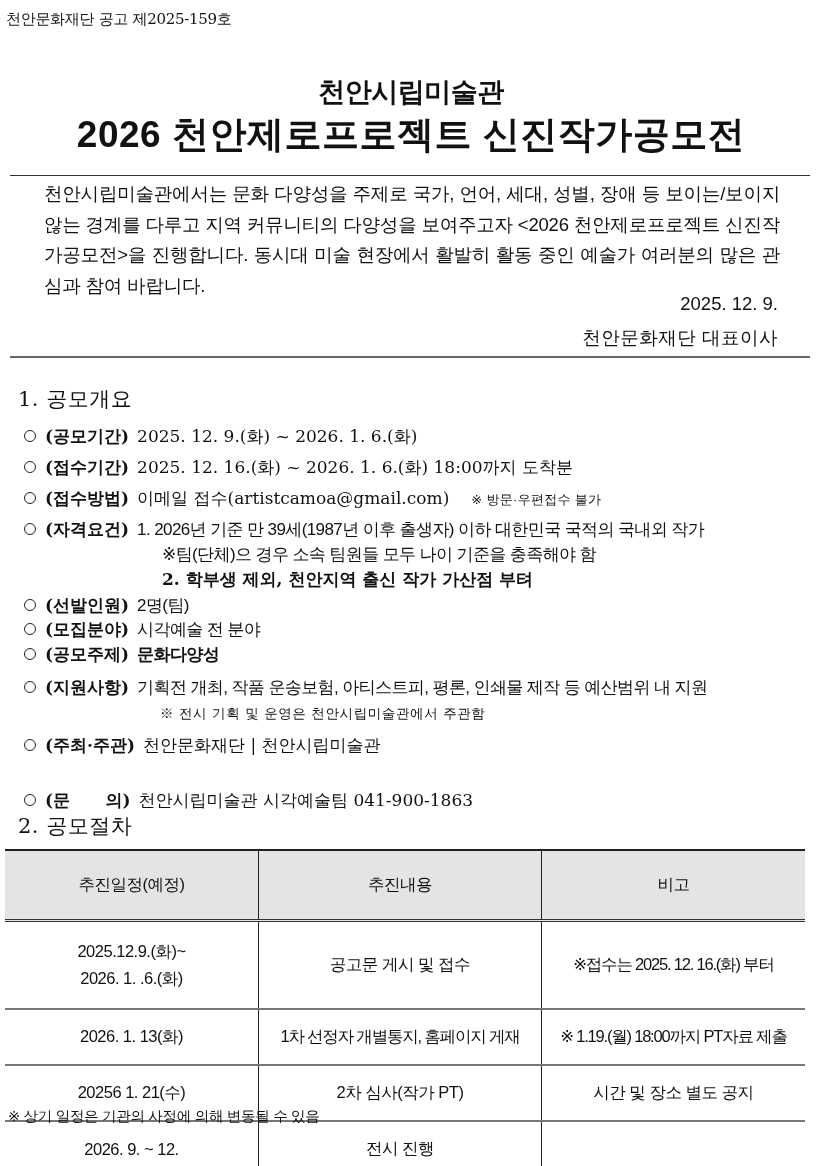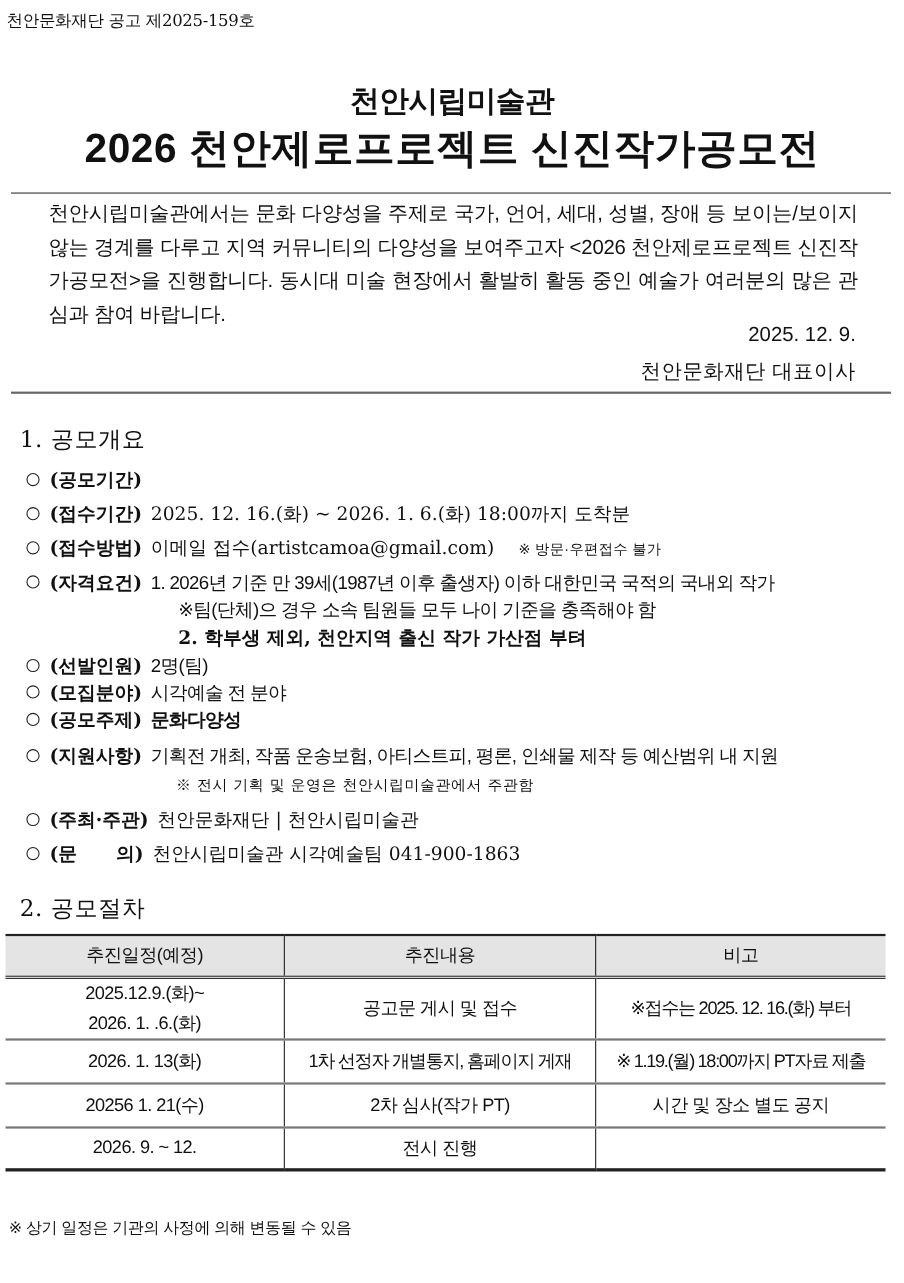--- a/index.html
+++ b/index.html
@@ -31,21 +31,21 @@
     .value { }
     .value.bold { font-weight: bold; }
     .value.sans { font-family: "Liberation Sans", "DejaVu Sans", sans-serif; letter-spacing: -0.6px; }
     .note-inline { font-size: 13px; margin-left: 22px; letter-spacing: 0.3px; }
     .sub-line { position: absolute; font-size: 17px; white-space: nowrap; }
     .sub-note { position: absolute; left: 160px; top: 705px; font-size: 13.5px; letter-spacing: 0.6px; }
 
     .schedule { position: absolute; left: 5px; top: 849px; width: 800px; border-collapse: collapse; font-family: "Liberation Sans", "DejaVu Sans", sans-serif; font-size: 16.5px; letter-spacing: -0.5px; }
     .schedule th { background: #e4e4e4; font-weight: normal; height: 36px; border-top: 2px solid #222; border-bottom: 3px double #333; }
     .schedule td { text-align: center; border-bottom: 2px solid #777; }
-    .schedule th, .schedule td { border-left: 1px solid #222; border-right: 1px solid #222; padding: 0 4px; text-align: center; }
+    .schedule th, .schedule td { border-left: 1px solid #222; border-right: 1px solid #222; padding: 16px 4px; text-align: center; }
     .schedule th:first-child, .schedule td:first-child { border-left: none; }
     .schedule th:last-child, .schedule td:last-child { border-right: none; }
     .schedule tr:last-child td { border-bottom: 3px solid #222; }
     .schedule .col1 { width: 252px; }
     .schedule .col2 { width: 284px; }
     .schedule .col3 { width: 264px; }
     .two-line { line-height: 27px; }
     .tight { letter-spacing: -1.2px; }
 
     .footnote { position: absolute; left: 8px; top: 1107px; font-family: "Liberation Sans", "DejaVu Sans", sans-serif; font-size: 14.5px; letter-spacing: -0.3px; }
@@ -61,20 +61,21 @@
 <div class="intro sans">천안시립미술관에서는 문화 다양성을 주제로 국가, 언어, 세대, 성별, 장애 등 보이는/보이지 않는 경계를 다루고 지역 커뮤니티의 다양성을 보여주고자 &lt;2026 천안제로프로젝트 신진작가공모전&gt;을 진행합니다. 동시대 미술 현장에서 활발히 활동 중인 예술가 여러분의 많은 관심과 참여 바랍니다.</div>
 <div class="intro-date sans">2025. 12. 9.</div>
 <div class="intro-sign sans">천안문화재단 대표이사</div>
 <div class="rule rule-bottom"></div>
 
 <div class="section-heading sec1 serif">1. 공모개요</div>
 
 <div class="item serif" style="top:425px;">
   <span class="bullet"></span>
   <span class="label">(공모기간)</span>
+  <span class="value">2025. 12. 9.(화) ~ 2026. 1. 6.(화)</span>
 </div>
 
 <div class="item serif" style="top:456px;">
   <span class="bullet"></span>
   <span class="label">(접수기간)</span>
   <span class="value">2025. 12. 16.(화) ~ 2026. 1. 6.(화) 18:00까지 도착분</span>
 </div>
 
 <div class="item serif" style="top:487px;text-align:right;">
   <span class="bullet"></span>
@@ -117,21 +118,21 @@
 <div class="sub-note serif">※ 전시 기획 및 운영은 천안시립미술관에서 주관함</div>
 
 <div class="item serif" style="top:734px;">
   <span class="bullet"></span>
   <span class="label">(주최·주관)</span>
   <span class="value">천안문화재단 | 천안시립미술관</span>
 </div>
 
 <div class="item serif" style="top:765px;">
   <span class="bullet"></span>
-  <span class="label" style="white-space:pre;">(문      의)</span>
+  <span class="label" style="white-space:pre;margin-top:24px;">(문      의)</span>
   <span class="value">천안시립미술관 시각예술팀 041-900-1863</span>
 </div>
 
 <div class="section-heading sec2 serif">2. 공모절차</div>
 
 <table class="schedule">
   <thead>
     <tr>
       <th class="col1">추진일정(예정)</th>
       <th class="col2">추진내용</th>

